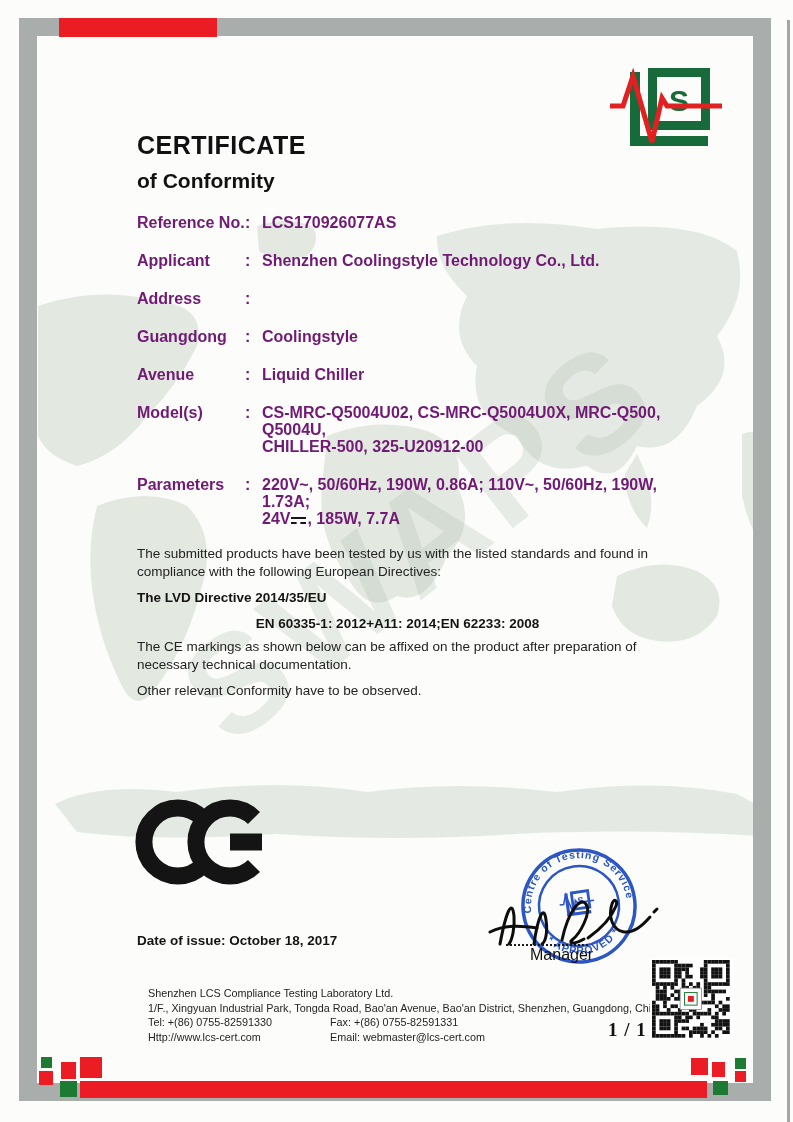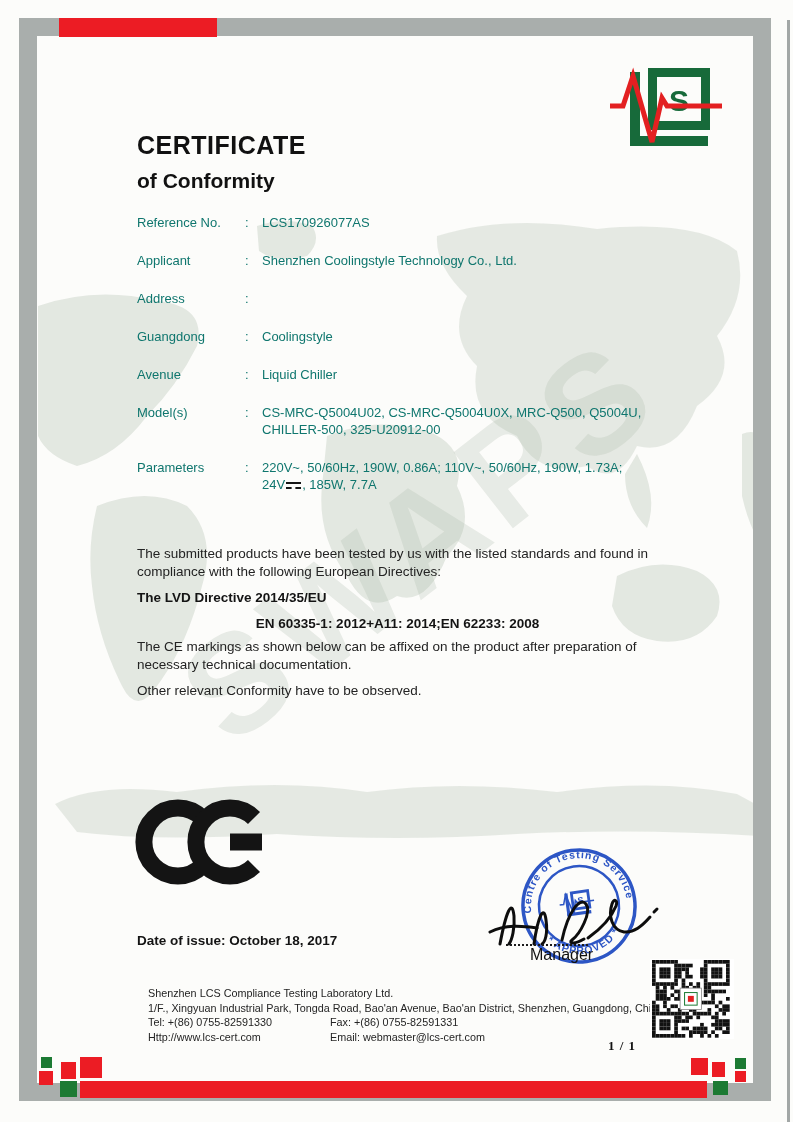--- a/index.html
+++ b/index.html
@@ -31,21 +31,21 @@
   .logo{left:610px;top:66px;z-index:3;}
 
   
   .title-block{left:137px;top:128px;z-index:3;}
   .title-main{font-size:25px;font-weight:700;letter-spacing:.5px;line-height:34px;color:#111;}
   .title-sub{font-size:21px;font-weight:700;margin-top:7px;color:#111;}
 
   
   .fields{left:137px;top:214px;width:524px;z-index:3;}
   .field-row{display:grid;grid-template-columns:108px 17px 1fr;margin-bottom:21px;
-             font-size:13px;font-weight:400;line-height:17px;color:#0f766e;}
+             font-size:16px;font-weight:700;line-height:17px;color:#701a75;}
   .fvalue div{margin:0;}
   .params-line2{margin-top:18px;}
   .dc-symbol{display:inline-block;width:15px;height:10px;position:relative;margin:0 1px;vertical-align:-1px;}
   .dc-symbol::before{content:"";position:absolute;left:0;right:0;top:2px;border-top:2.5px solid #161616;}
   .dc-symbol::after{content:"";position:absolute;left:0;right:0;top:7px;border-top:2.5px dashed #161616;}
 
   
   .bodytext{left:137px;top:545px;width:521px;z-index:3;font-size:13.5px;line-height:18px;color:#232323;}
   .bodytext p{margin:0 0 8px 0;}
   .directive{font-weight:700;margin:0 0 7px 0;color:#141414;}
@@ -64,21 +64,21 @@
   .signature{left:482px;top:882px;z-index:5;}
   .dotted-line{left:506px;top:930px;width:82px;height:14px;border-bottom:2px dotted #1b1b1b;z-index:5;}
   .manager{left:530px;top:946px;font-size:16px;color:#111;z-index:5;}
 
   
   .footer{left:148px;top:986px;width:545px;font-size:10.8px;line-height:14.5px;color:#242424;z-index:3;}
   .footer-cols{display:flex;}
   .footer-cols .col1{width:182px;}
 
   .page-number{left:608px;top:1019px;font-family:"Liberation Serif", serif;
-               font-size:13px;font-weight:700;letter-spacing:1px;z-index:3;color:#111;margin-top:19px;}
+               font-size:19px;font-weight:700;letter-spacing:1px;z-index:3;color:#111;}
   .qr{left:650px;top:959px;z-index:5;}
 </style>
 </head>
 <body>
 
 <div class="page">
 
   <svg class="abs map" width="717" height="1046" viewBox="0 0 717 1046">
     <g fill="#cbd4c9" opacity="0.5">
       <path d="M1 270 Q60 250 120 265 Q170 270 160 310 Q140 350 110 380 Q80 420 40 430 Q10 420 1 400 Z"></path>

